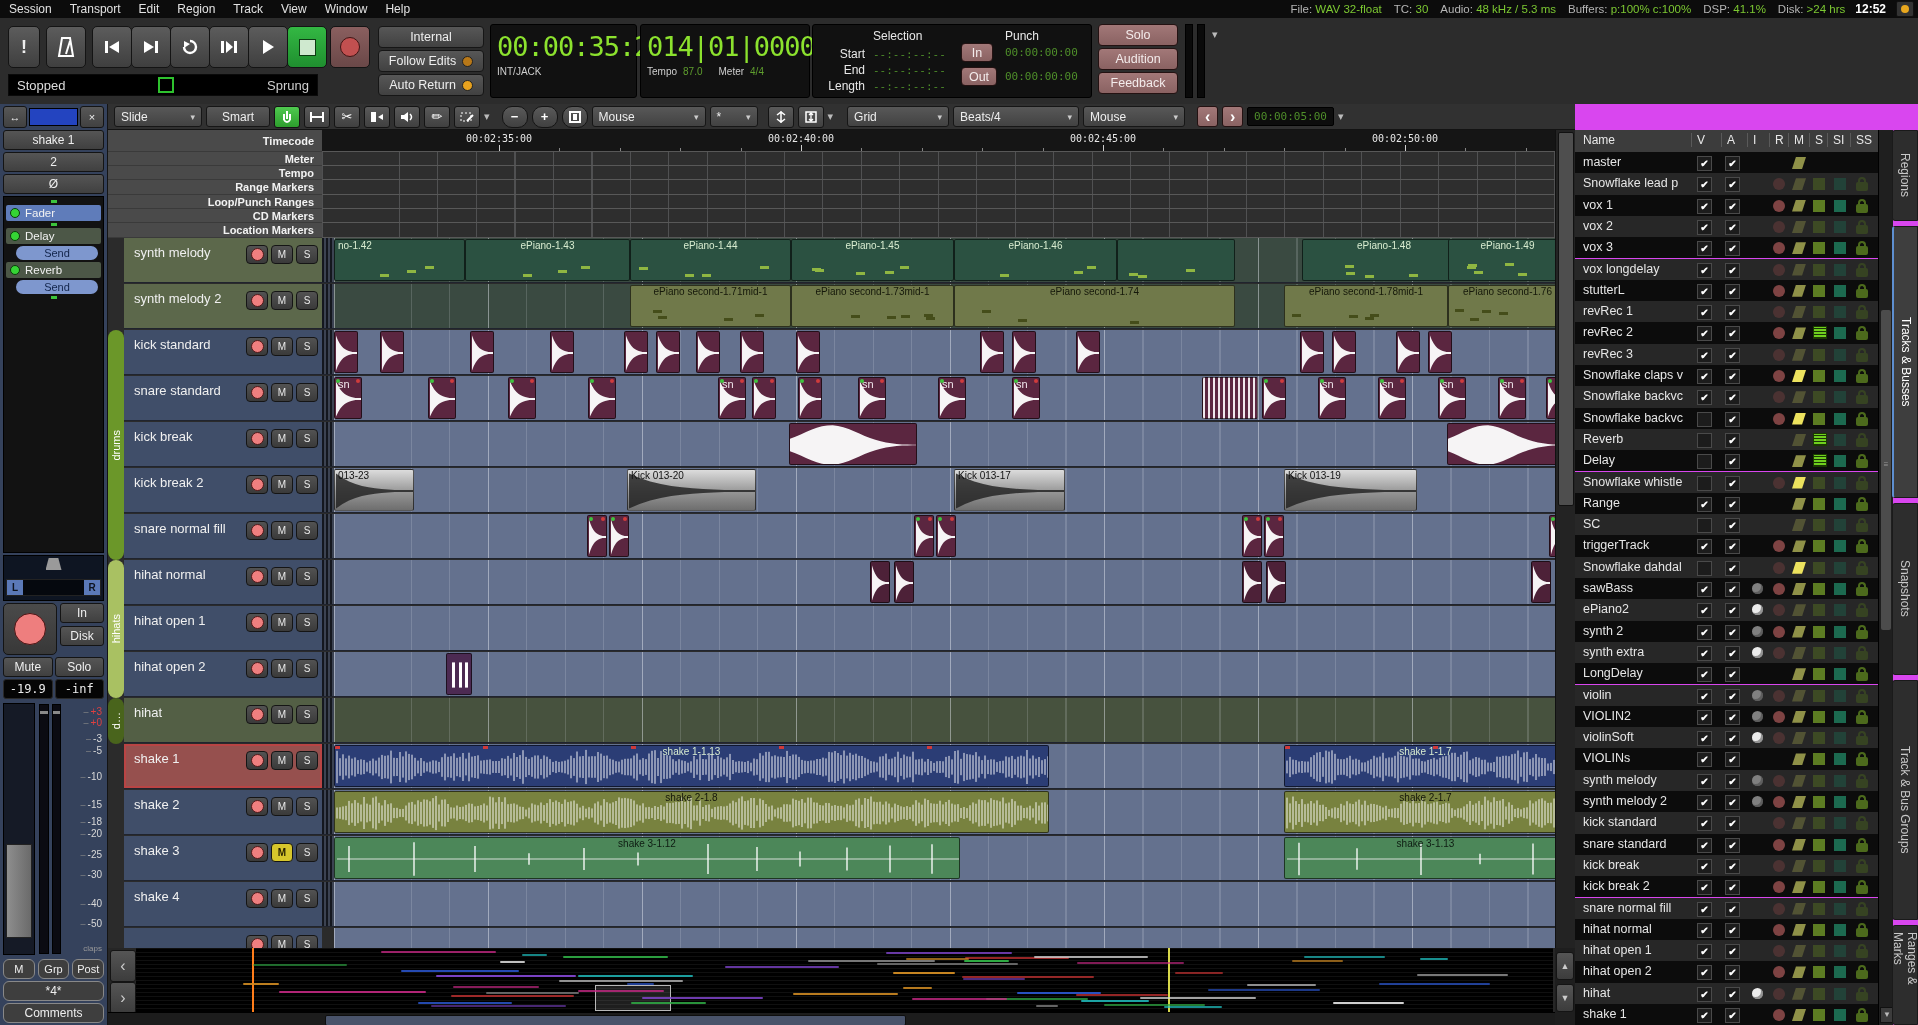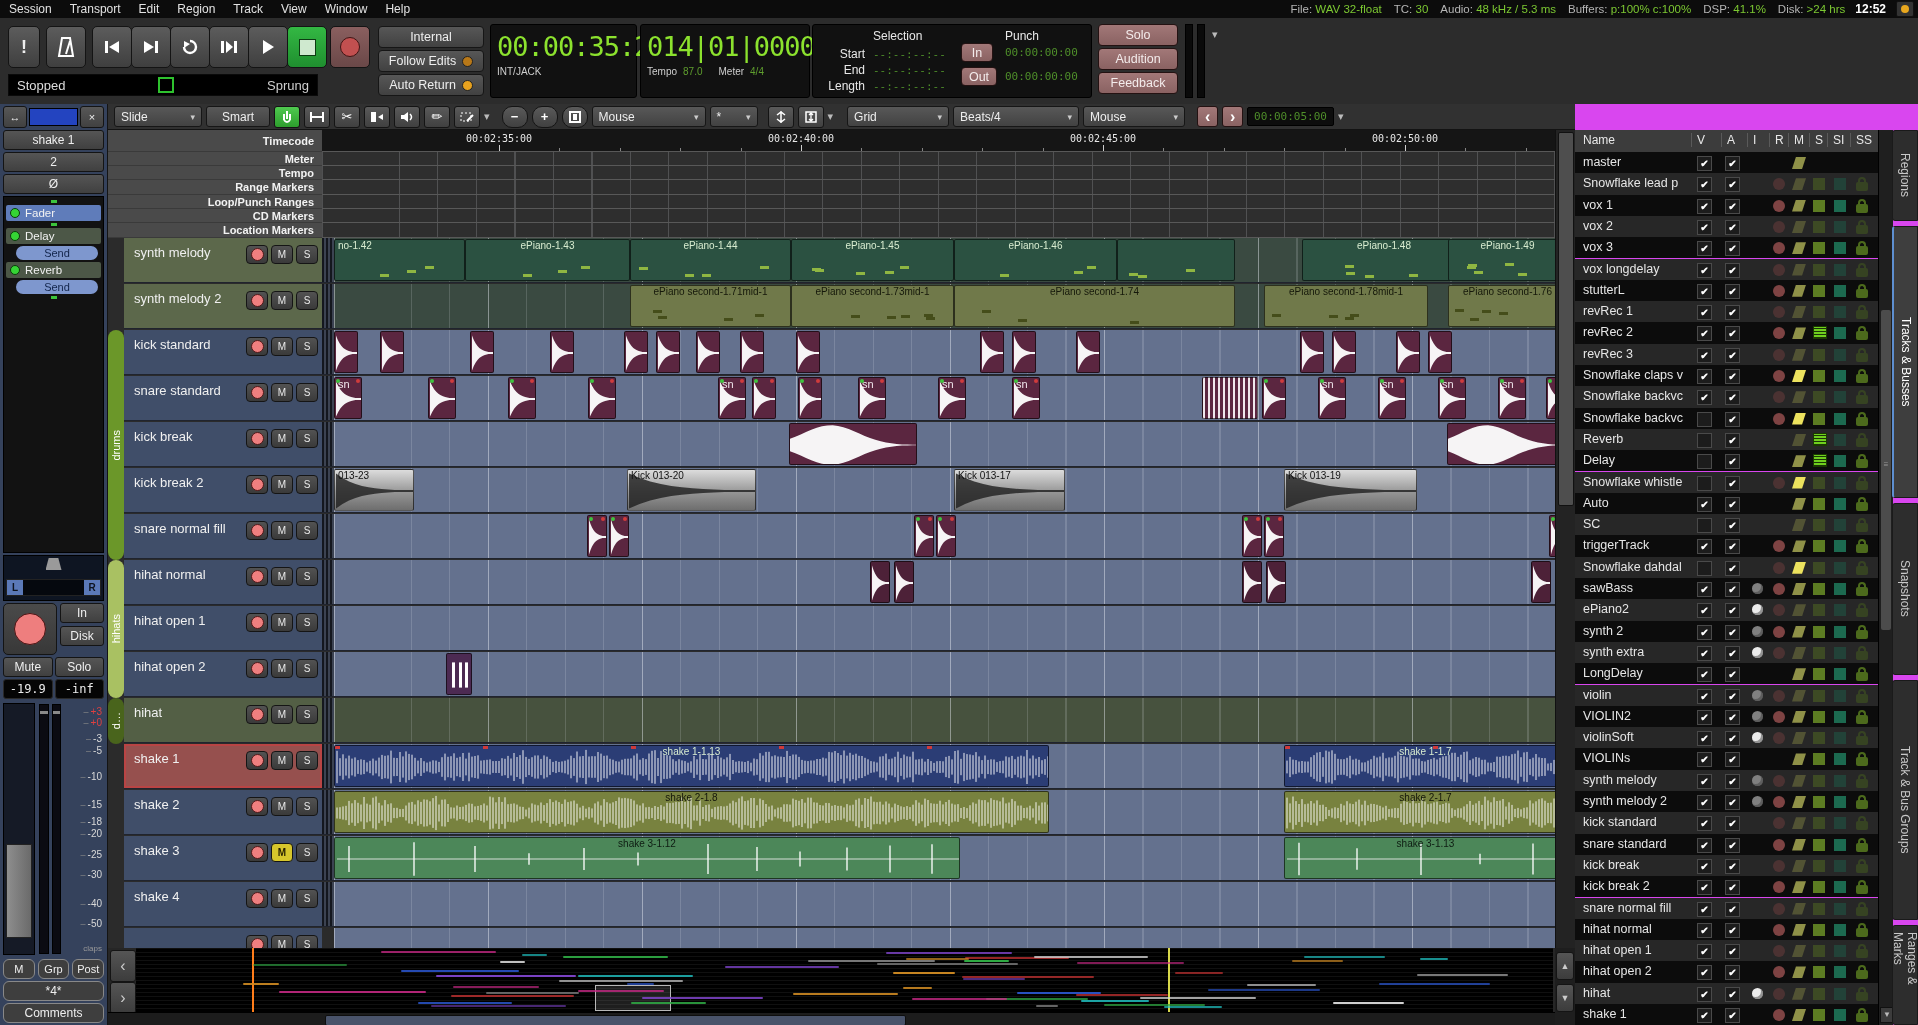--- a/index.html
+++ b/index.html
@@ -587,21 +587,21 @@
           <span class="rlabel">ePiano second-1.73mid-1</span>
         </div>
         <div class="region epB" style="left: 620px; width: 281px;">
           <svg width="281" height="42">
             <rect x="175" y="35" width="9" height="3" fill="#454d1a"></rect>
             <rect x="63" y="33" width="9" height="3" fill="#454d1a"></rect>
             <rect x="27" y="24" width="9" height="3" fill="#454d1a"></rect>
           </svg>
           <span class="rlabel">ePiano second-1.74</span>
         </div>
-        <div class="region epB" style="left: 930px; width: 164px; padding-left: 22px;">
+        <div class="region epB" style="left: 950px; width: 164px; padding-left: 22px;">
           <svg width="164" height="42">
             <rect x="64" y="29" width="9" height="3" fill="#454d1a"></rect>
             <rect x="85" y="28" width="9" height="3" fill="#454d1a"></rect>
             <rect x="7" y="28" width="9" height="3" fill="#454d1a"></rect>
             <rect x="80" y="31" width="9" height="3" fill="#454d1a"></rect>
           </svg>
           <span class="rlabel">ePiano second-1.78mid-1</span>
         </div>
         <div class="region epB" style="left: 1114px; width: 119px;">
           <svg width="119" height="42">
@@ -1391,21 +1391,21 @@
         <span class="lname">Snowflake whistle</span>
         <span class="cico ck" style="left: 122px;"></span>
         <span class="cico ck" style="left: 150px;">✔</span>
         <span class="cico dimmable ico-r" style="left: 198px;"></span>
         <span class="cico ico-m y" style="left: 217px;"></span>
         <span class="cico dimmable ico-s" style="left: 238px;"></span>
         <span class="cico dimmable ico-si" style="left: 259px;"></span>
         <span class="cico dimmable ico-ss" style="left: 281px;"></span>
       </div>
       <div class="lrow" style="top: 340.8px;">
-        <span class="lname">Auto</span>
+        <span class="lname">Range</span>
         <span class="cico ck" style="left: 122px;">✔</span>
         <span class="cico ck" style="left: 150px;">✔</span>
         <span class="cico dimmable ico-m" style="left: 217px;"></span>
         <span class="cico dimmable ico-s" style="left: 238px;"></span>
         <span class="cico dimmable ico-si" style="left: 259px;"></span>
         <span class="cico dimmable ico-ss" style="left: 281px;"></span>
       </div>
       <div class="lrow alt" style="top: 362.1px;">
         <span class="lname">SC</span>
         <span class="cico ck" style="left: 122px;"></span>

